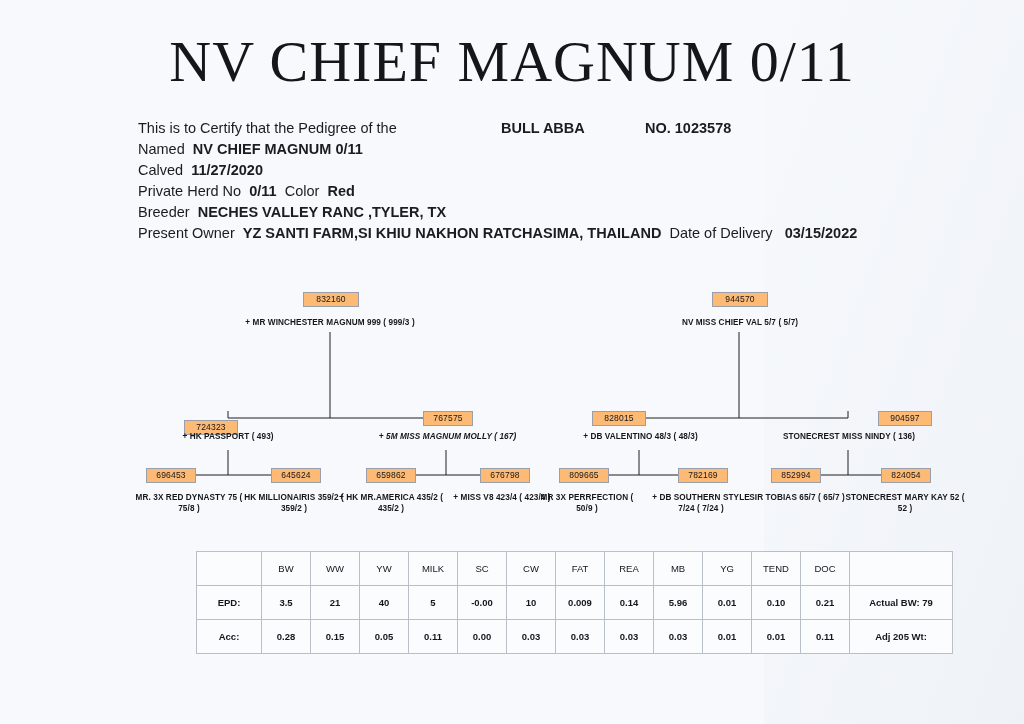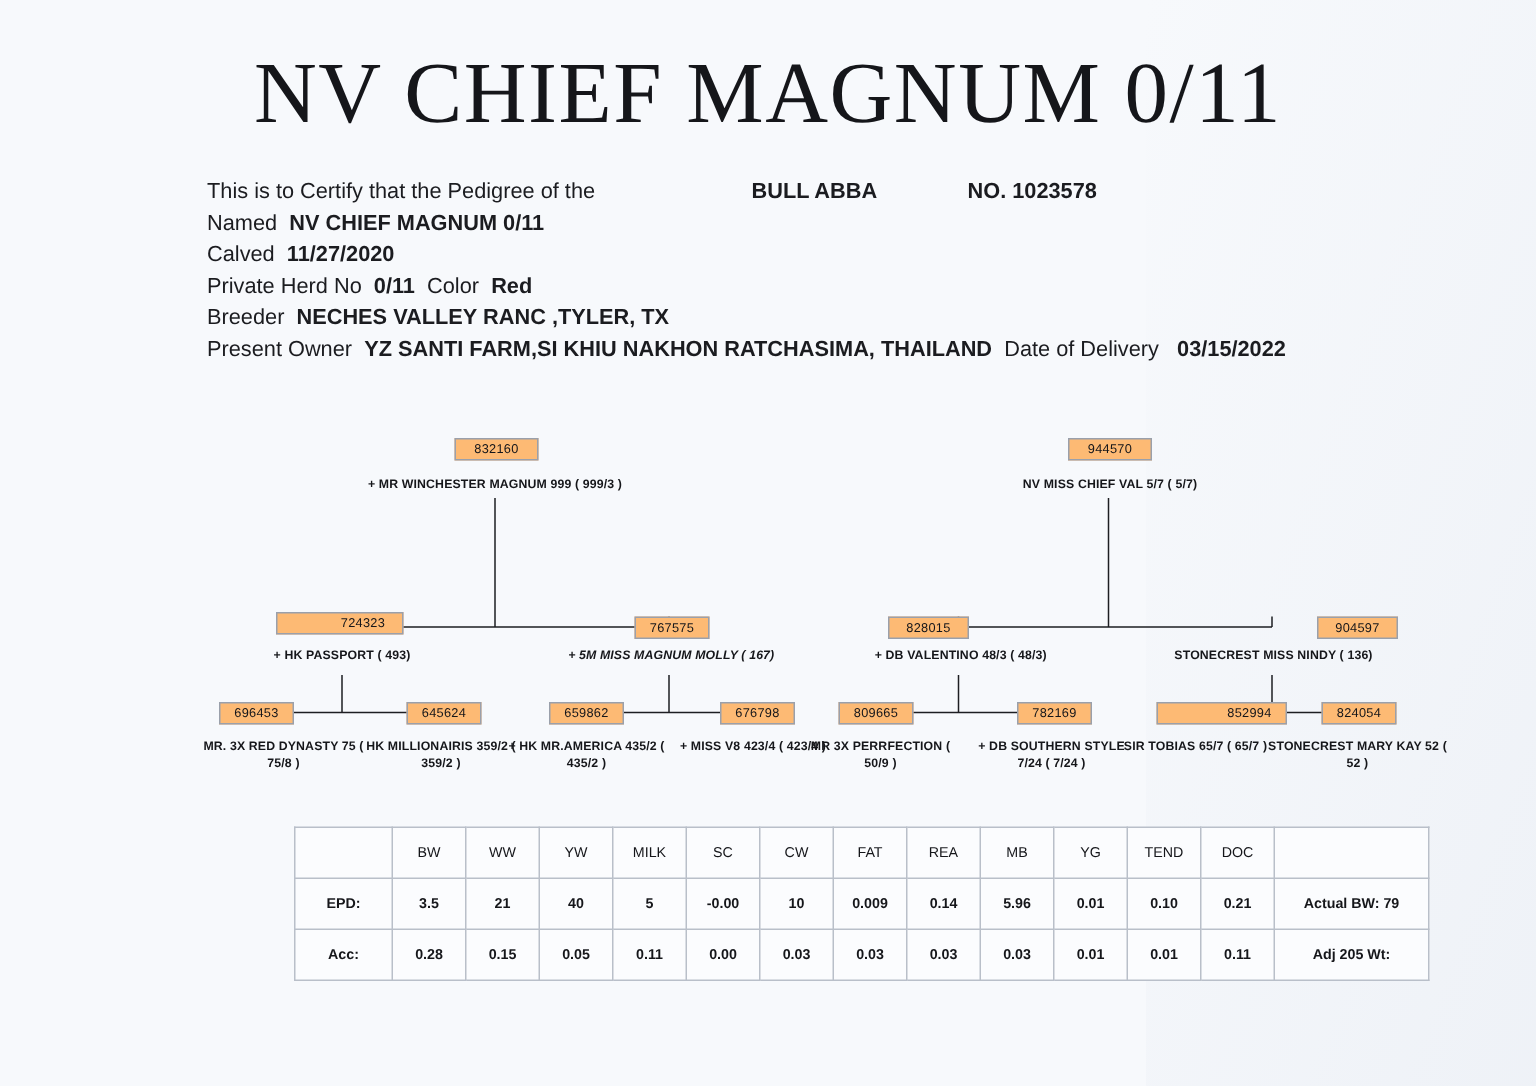--- a/index.html
+++ b/index.html
@@ -220,21 +220,21 @@
         <line x1="905" y1="198" x2="905" y2="205"></line>
       </g>
     </svg>
 
     <div class="reg" style="left:303px; top:22px; width:54px;">832160</div>
     <div class="node" style="left:230px; top:47px; width:200px;">+ MR WINCHESTER MAGNUM 999 ( 999/3 )</div>
 
     <div class="reg" style="left:712px; top:22px; width:54px;">944570</div>
     <div class="node" style="left:655px; top:47px; width:170px;">NV MISS CHIEF VAL 5/7 ( 5/7)</div>
 
-    <div class="reg" style="left:184px; top:138px; width:52px;padding-left:31px;">724323</div>
+    <div class="reg" style="left:184px; top:150px; width:52px;">724323</div>
     <div class="node" style="left:158px; top:161px; width:140px;">+ HK PASSPORT ( 493)</div>
 
     <div class="reg" style="left:423px; top:141px; width:48px;">767575</div>
     <div class="node" style="left:370px; top:161px; width:155px;font-style:italic;">+ 5M MISS MAGNUM MOLLY ( 167)</div>
 
     <div class="reg" style="left:592px; top:141px; width:52px;">828015</div>
     <div class="node" style="left:568px; top:161px; width:145px;">+ DB VALENTINO 48/3 ( 48/3)</div>
 
     <div class="reg" style="left:878px; top:141px; width:52px;">904597</div>
     <div class="node" style="left:763px; top:161px; width:172px;">STONECREST MISS NINDY ( 136)</div>
@@ -250,21 +250,21 @@
 
     <div class="reg" style="left:480px; top:198px; width:48px;">676798</div>
     <div class="node" style="left:448px; top:222px; width:108px;">+ MISS  V8 423/4 ( 423/4 )</div>
 
     <div class="reg" style="left:559px; top:198px; width:48px;">809665</div>
     <div class="node" style="left:534px; top:222px; width:106px;">MR 3X PERRFECTION ( 50/9 )</div>
 
     <div class="reg" style="left:678px; top:198px; width:48px;">782169</div>
     <div class="node" style="left:648px; top:222px; width:106px;">+ DB SOUTHERN STYLE 7/24 ( 7/24 )</div>
 
-    <div class="reg" style="left:771px; top:198px; width:48px;padding-left:37px;">852994</div>
+    <div class="reg" style="left:771px; top:198px; width:48px;">852994</div>
     <div class="node" style="left:745px; top:222px; width:104px;">SIR TOBIAS 65/7 ( 65/7 )</div>
 
     <div class="reg" style="left:881px; top:198px; width:48px;">824054</div>
     <div class="node" style="left:840px; top:222px; width:130px;">STONECREST MARY KAY 52 ( 52 )</div>
   </div>
 
   <table class="epd">
     <tbody>
         <tr>
       <td class="corner rowlbl blank"></td>

